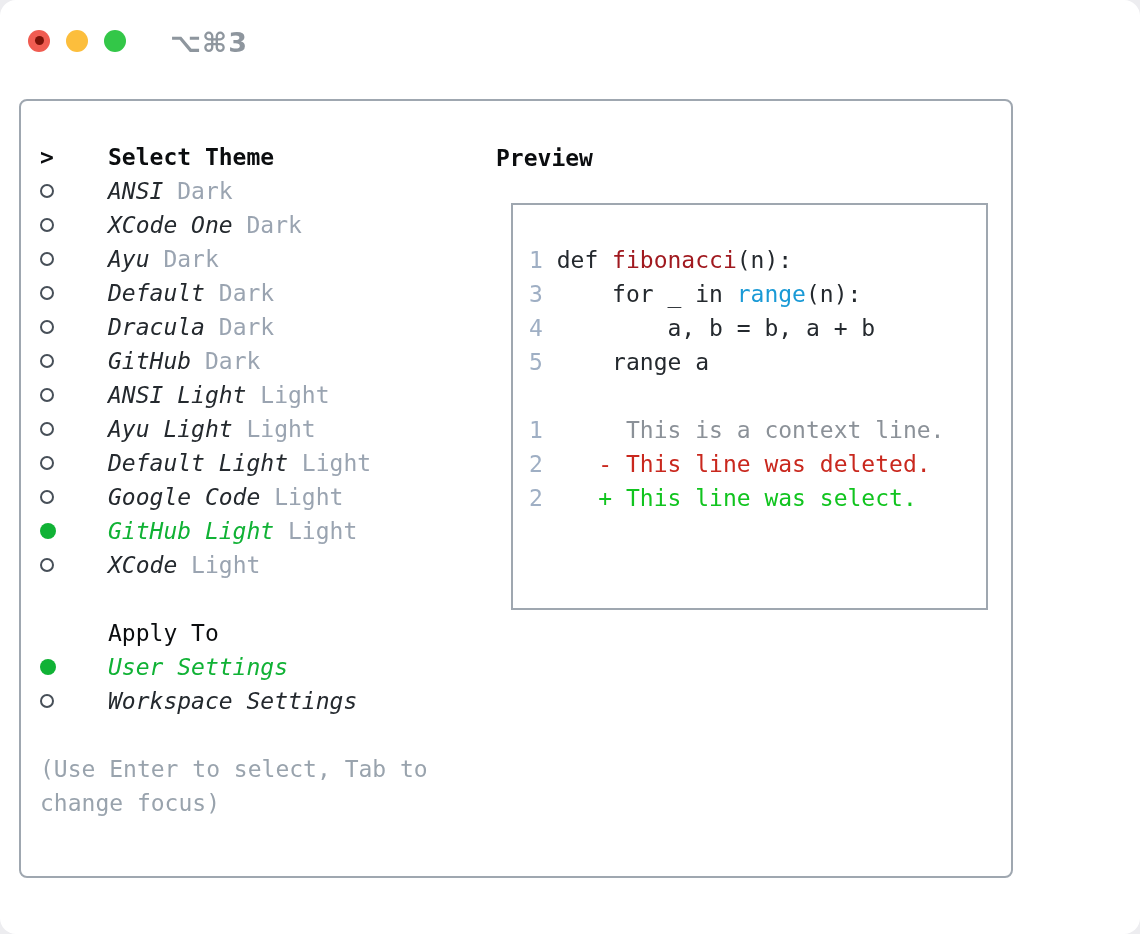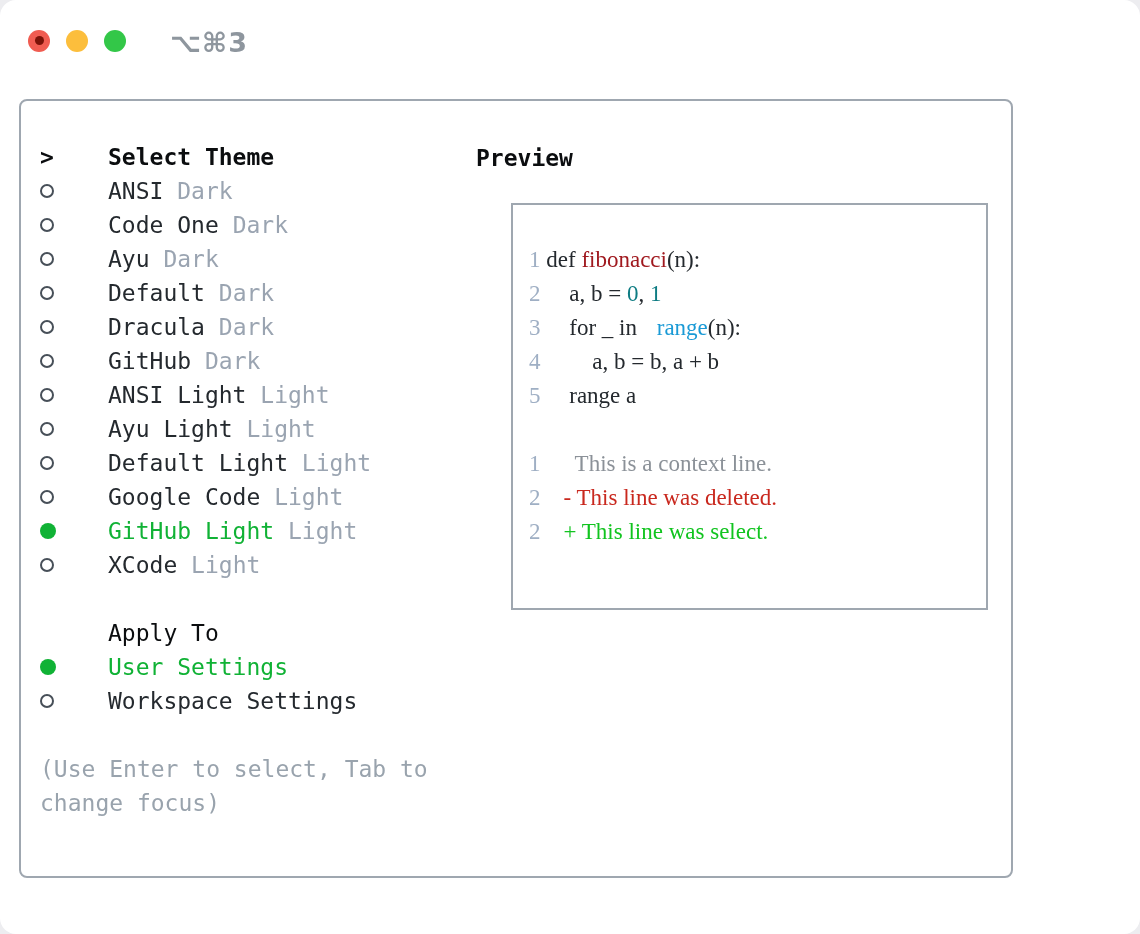--- a/index.html
+++ b/index.html
@@ -20,39 +20,39 @@
     border:2px solid var(--c-panel_border,#9fa7b0);border-radius:8px;background:#fff;}
   
   .left-col{position:absolute;left:19px;top:39px;font-size:23px;line-height:34px;color:var(--c-text,#24292e);}
   .row{display:flex;align-items:center;height:34px;}
   .marker{width:28px;flex:0 0 28px;display:flex;align-items:center;}
   .circle{width:14px;height:14px;border-radius:50%;border:2px solid var(--c-marker,#474f58);display:inline-block;}
   .circle.sel{background:var(--c-accent_green,#10b235);border-color:var(--c-accent_green,#10b235);width:16px;height:16px;border:none;}
   .prompt{font-weight:bold;color:var(--c-title,#0b0d0f);}
   .rowtext{white-space:pre;margin-left:40px;}
   .hdr{font-weight:bold;color:var(--c-title,#0b0d0f);}
-  .name{color:var(--c-text,#24292e);}
+  .name{color:var(--c-text,#24292e);font-style:italic;}
   .name.sel{color:var(--c-accent_green,#10b235);}
   .tag{color:var(--c-tag,#9aa4b1);margin-left:1ch;}
   .spacer{height:34px;}
   .hint{color:var(--c-hint,#99a3ad);white-space:pre;height:34px;line-height:34px;}
   
-  .preview-title{position:absolute;left:455px;top:40px;font-size:23px;line-height:34px;
+  .preview-title{position:absolute;left:475px;top:40px;font-size:23px;line-height:34px;
     font-weight:bold;color:var(--c-title,#0b0d0f);}
   .preview-box{position:absolute;left:490px;top:102px;width:477px;height:407px;
     border:2px solid var(--c-panel_border,#9fa7b0);background:#fff;
     padding:38px 0 0 16px;font-size:23px;line-height:34px;overflow:hidden;}
-  .pline{white-space:pre;height:34px;font-family:Liberation Serif, serif;}
+  .pline{white-space:pre;height:34px;}
   .ln{color:var(--c-lineno,#9fafc4);}
 </style>
 <style>
 .c-text{color:var(--c-text);}
 .c-func{color:var(--c-func);}
 .c-num{color:var(--c-num);}
-.c-builtin{color:var(--c-builtin);margin-left:14px;}
+.c-builtin{color:var(--c-builtin);}
 .c-context{color:var(--c-context);}
 .c-deleted{color:var(--c-deleted);}
 .c-added{color:var(--c-added);}
 </style></head>
 <body>
 
 <div class="window">
 
   <div class="titlebar">
     <span id="traffic-lights"><span class="light" style="background: rgb(240, 92, 81);"><span class="dot" style="background: rgb(122, 18, 8);"></span></span><span class="light" style="background: rgb(252, 190, 60);"></span><span class="light" style="background: rgb(51, 199, 72);"></span></span>
@@ -70,21 +70,21 @@
           <div class="row">
             <span class="marker">
               <span class="circle"></span>
             </span>
             <span class="rowtext"><span class="name">ANSI</span><span class="tag">Dark</span></span>
           </div>
           <div class="row">
             <span class="marker">
               <span class="circle"></span>
             </span>
-            <span class="rowtext"><span class="name">Code One</span><span class="tag">Dark</span></span>
+            <span class="rowtext"><span class="name">XCode One</span><span class="tag">Dark</span></span>
           </div>
           <div class="row">
             <span class="marker">
               <span class="circle"></span>
             </span>
             <span class="rowtext"><span class="name">Ayu</span><span class="tag">Dark</span></span>
           </div>
           <div class="row">
             <span class="marker">
               <span class="circle"></span>
@@ -162,21 +162,20 @@
       <div class="spacer"></div>
       <div id="hints">
           <div class="hint">(Use Enter to select, Tab to</div>
           <div class="hint">change focus)</div>
         </div>
     </div>
 
     <div class="preview-title">Preview</div>
     <div class="preview-box" id="preview-box">
         <div class="pline"><span class="ln">1</span> <span class="c-text">def </span><span class="c-func">fibonacci</span><span class="c-text">(n):</span></div>
-        <div class="pline"><span class="ln">2</span> <span class="c-text">    a, b = </span><span class="c-num">0</span><span class="c-text">, </span><span class="c-num">1</span></div>
         <div class="pline"><span class="ln">3</span> <span class="c-text">    for _ in </span><span class="c-builtin">range</span><span class="c-text">(n):</span></div>
         <div class="pline"><span class="ln">4</span> <span class="c-text">        a, b = b, a + b</span></div>
         <div class="pline"><span class="ln">5</span> <span class="c-text">    range a</span></div>
         <div class="pline"></div>
         <div class="pline"><span class="ln">1</span> <span class="c-context">     This is a context line.</span></div>
         <div class="pline"><span class="ln">2</span> <span class="c-deleted">   - This line was deleted.</span></div>
         <div class="pline"><span class="ln">2</span> <span class="c-added">   + This line was select.</span></div>
       </div>
 
   </div>

